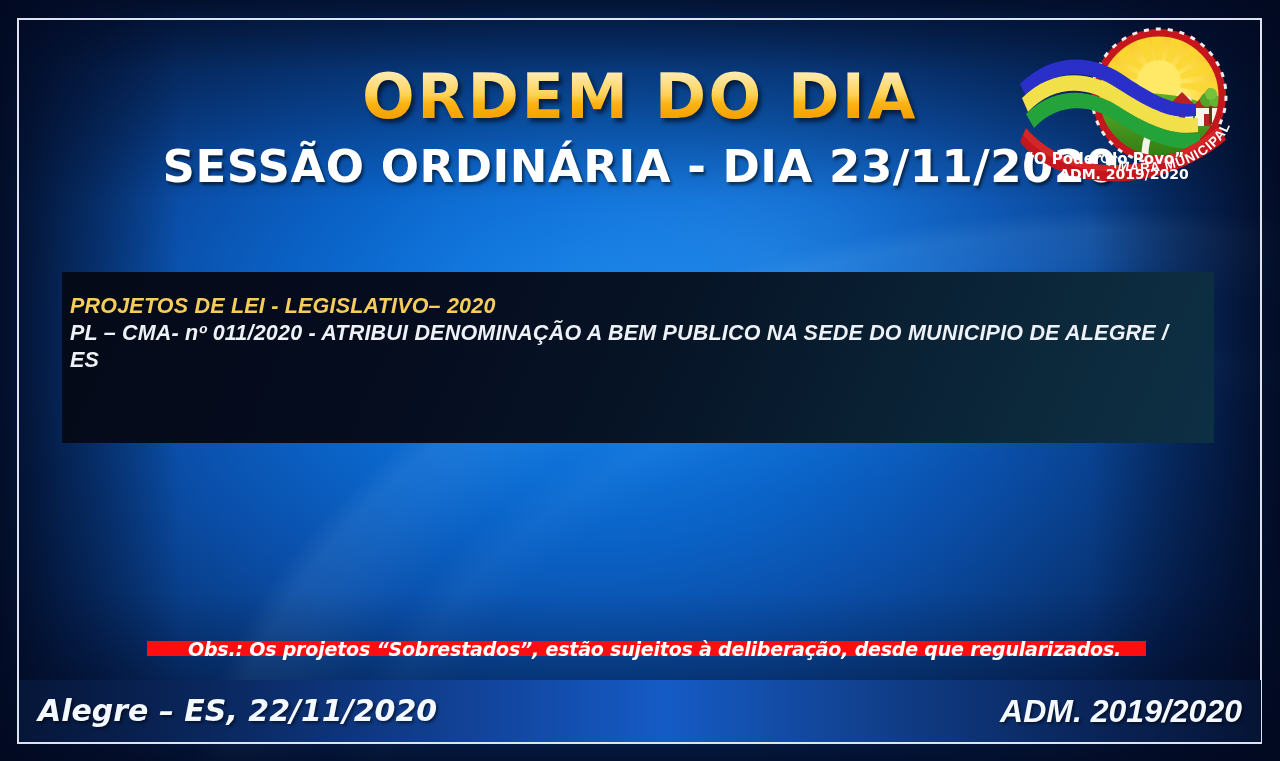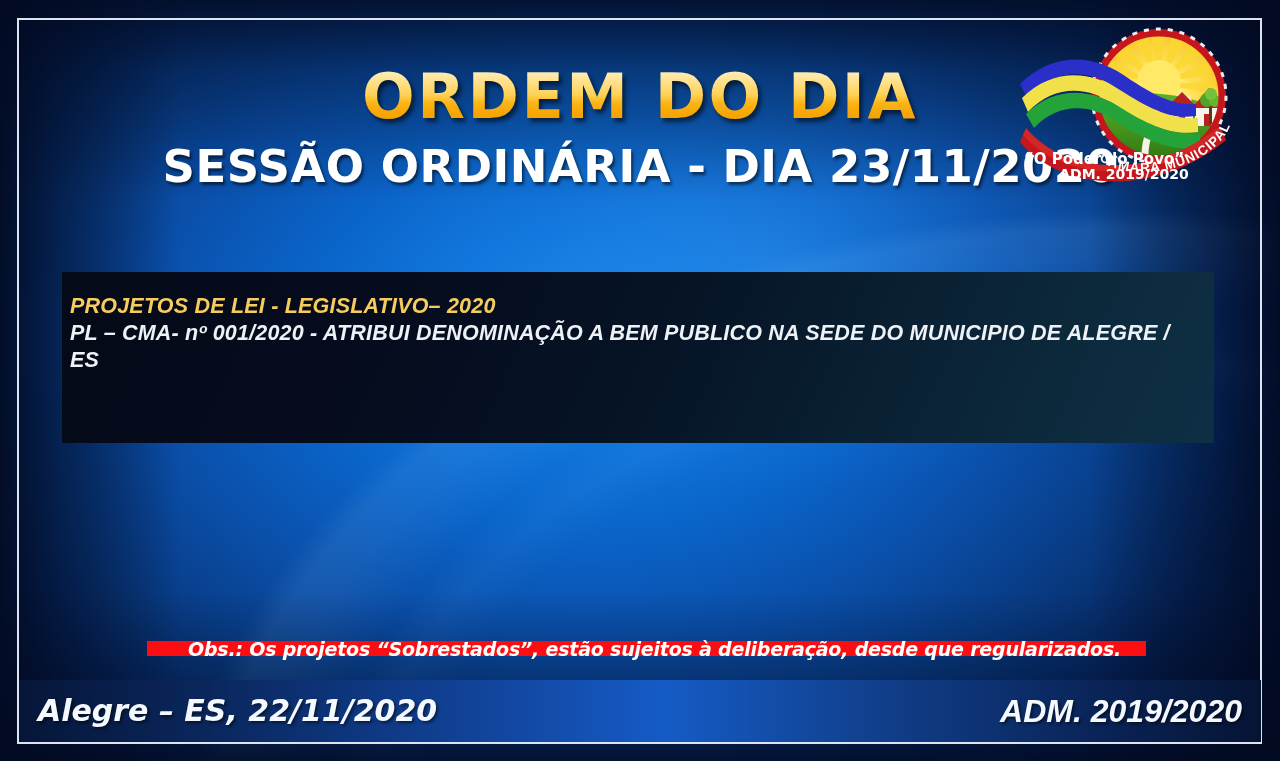--- a/index.html
+++ b/index.html
@@ -332,21 +332,21 @@
         </text>
       </g>
 
       <text x="108" y="140" text-anchor="middle" font-family="'DejaVu Sans', sans-serif" font-size="15" font-weight="bold" fill="#ffffff">“O Poder do Povo”</text>
       <text x="128" y="155" text-anchor="middle" font-family="'DejaVu Sans', sans-serif" font-size="14" font-weight="bold" fill="#ffffff">ADM. 2019/2020</text>
     </svg>
   </div>
 
   <div class="content-box">
     <div class="content-line c-yellow">PROJETOS DE LEI - LEGISLATIVO– 2020</div>
-    <div class="content-line c-white">PL – CMA- nº 001/2020 - ATRIBUI DENOMINAÇÃO A BEM PUBLICO NA SEDE DO MUNICIPIO DE ALEGRE / ES</div>
+    <div class="content-line c-white">PL – CMA- nº 011/2020 - ATRIBUI DENOMINAÇÃO A BEM PUBLICO NA SEDE DO MUNICIPIO DE ALEGRE / ES</div>
   </div>
 
   <div class="obs-bar">
     <span class="obs-text">Obs.: Os projetos “Sobrestados”, estão sujeitos à deliberação, desde que regularizados.</span>
   </div>
 
   <div class="footer-band"></div>
   <div class="footer-left">Alegre – ES, 22/11/2020</div>
   <div class="footer-right">ADM. 2019/2020</div>
 

